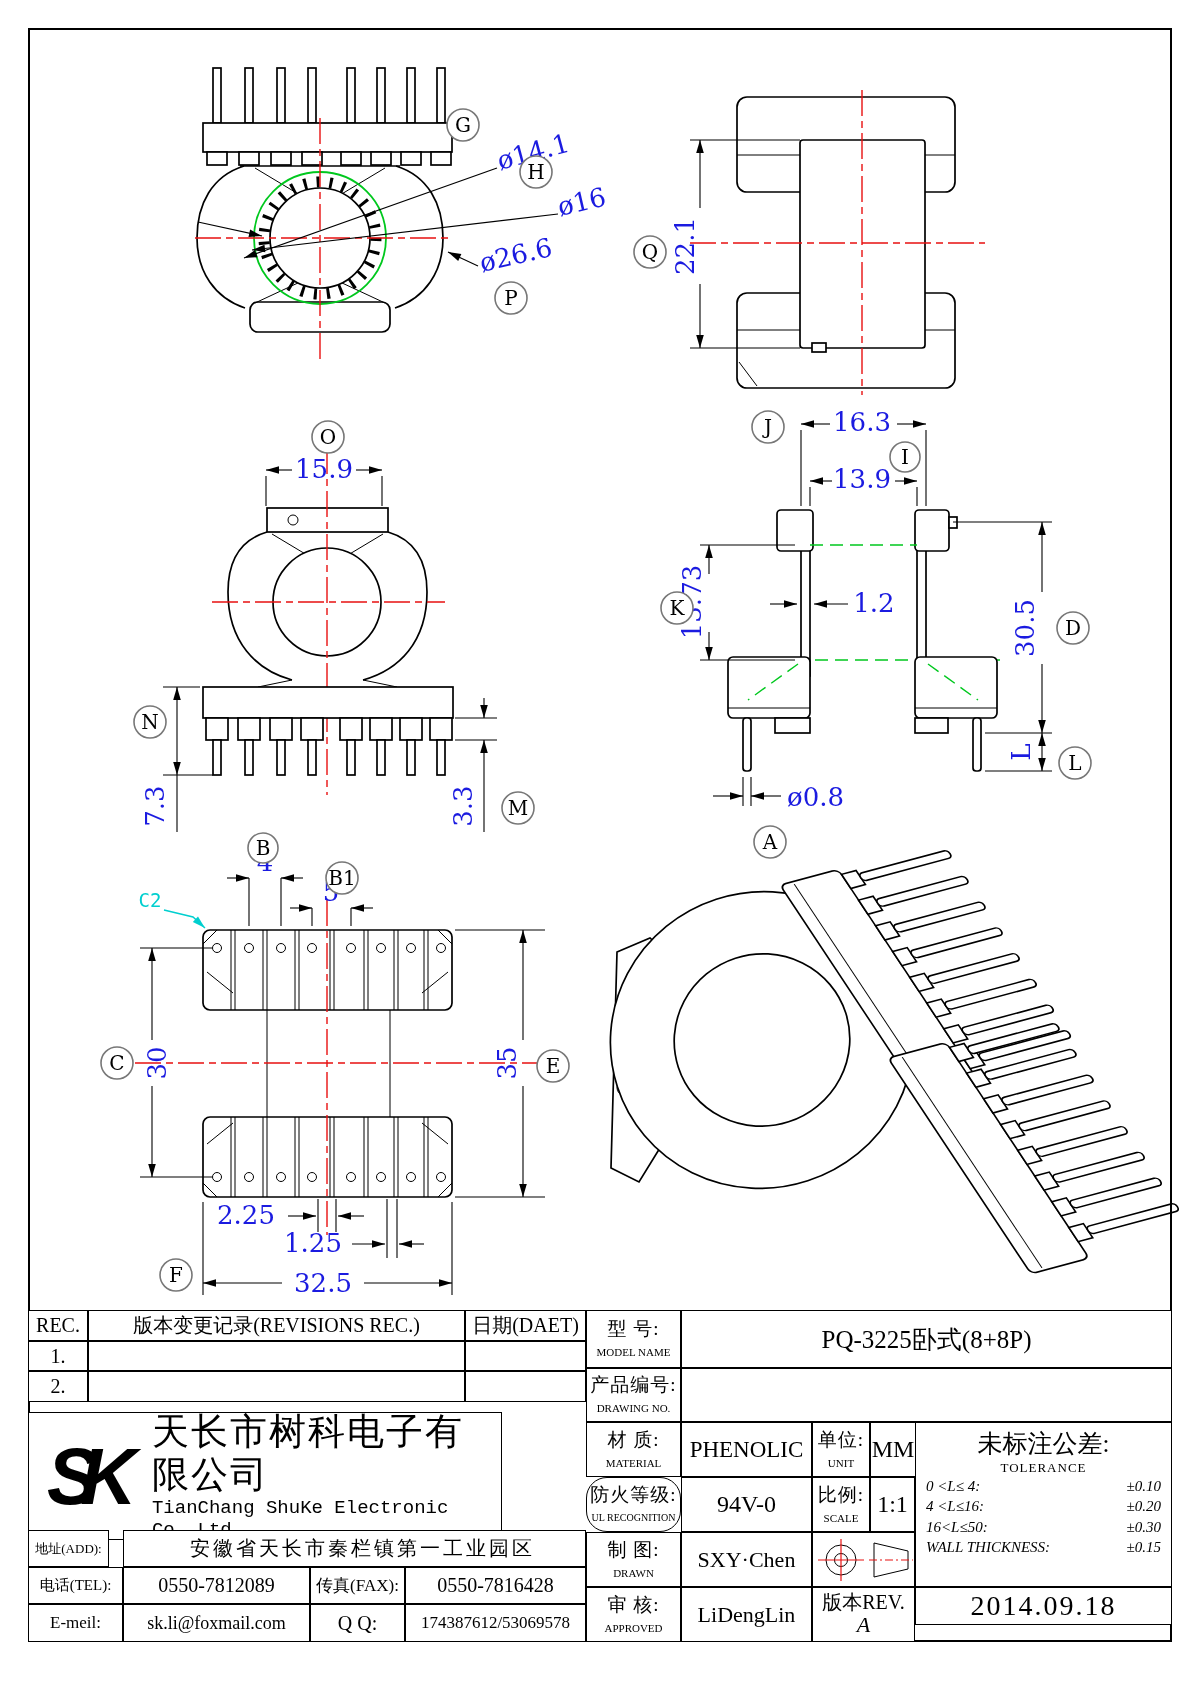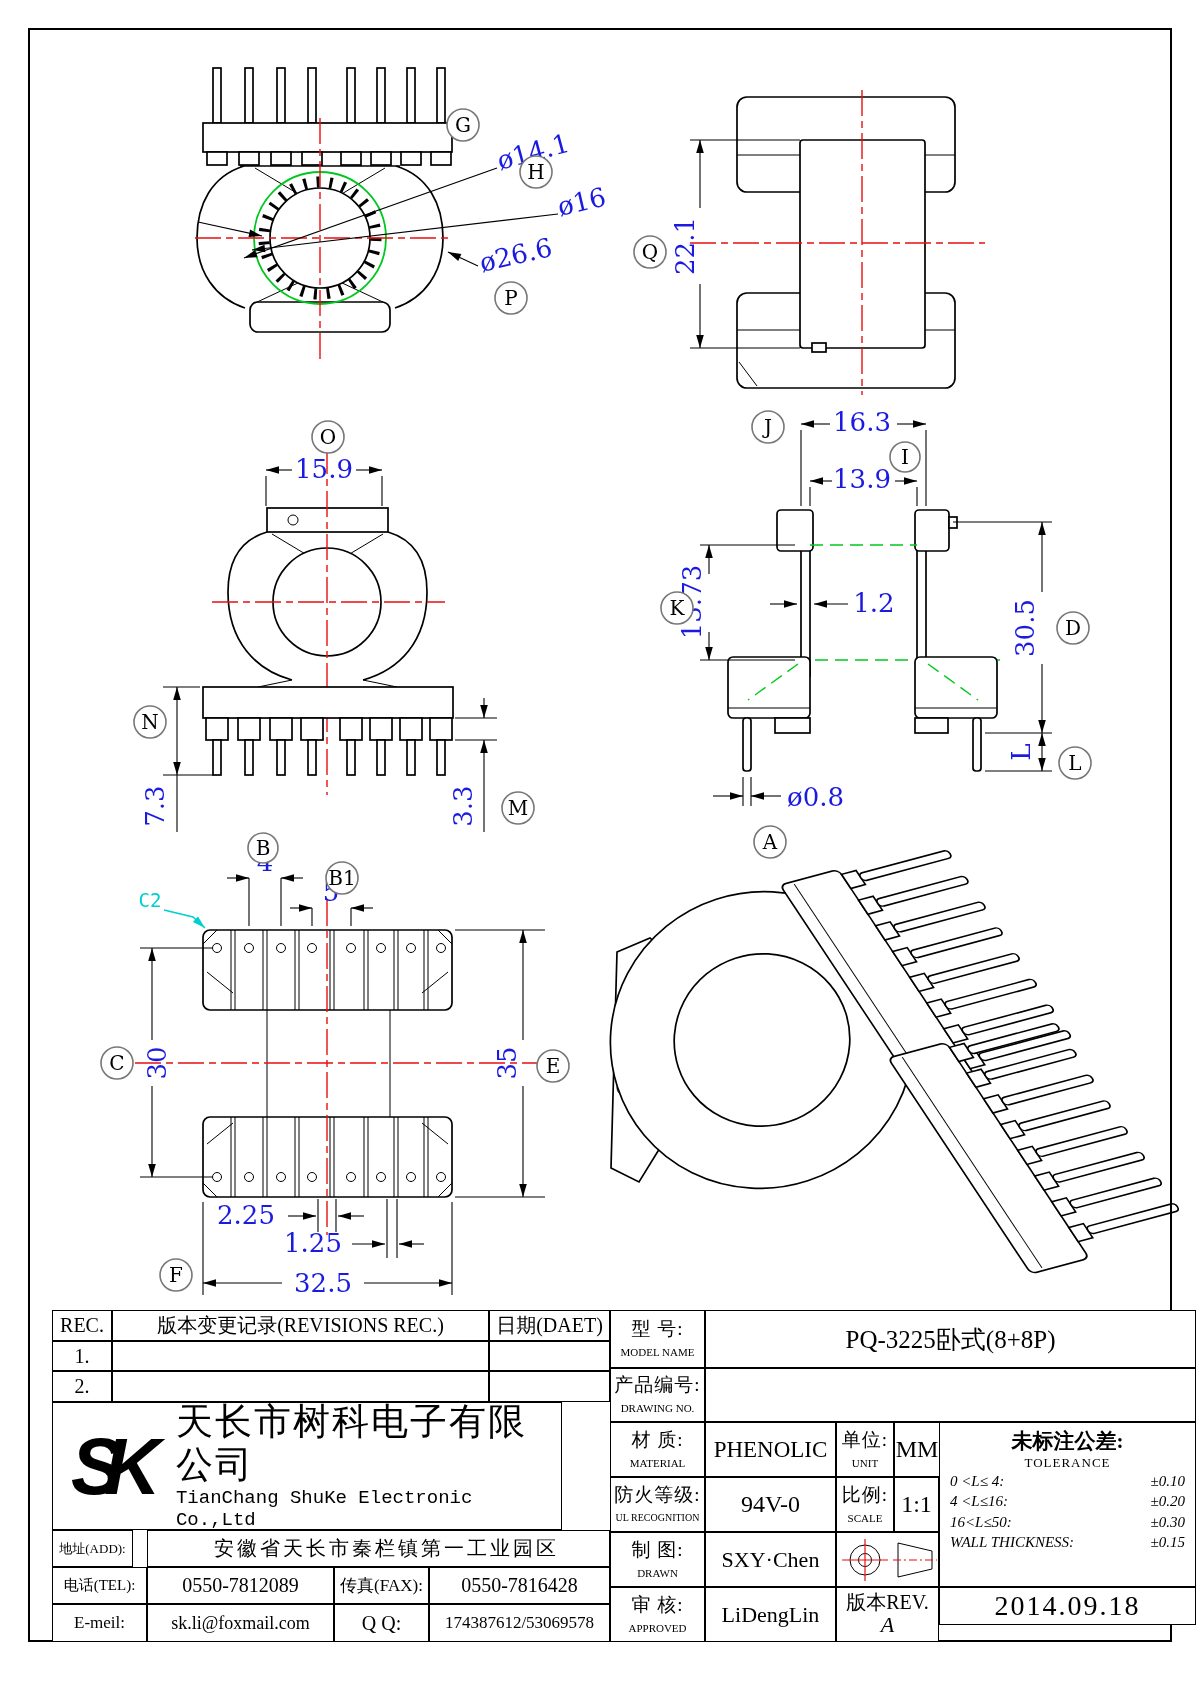--- a/index.html
+++ b/index.html
@@ -15,35 +15,35 @@
   .gn{fill:none;stroke:#00c81e;stroke-width:1.8;}
   .gd{fill:none;stroke:#00c81e;stroke-width:1.4;stroke-dasharray:13 7;}
   .cy{fill:none;stroke:#00cfcf;stroke-width:1.4;}
   .hatch{fill:none;stroke:#000;stroke-width:11;stroke-dasharray:3 10;}
   text.dm{fill:#1b1be0;font:26px "DejaVu Serif","Liberation Serif",serif;}
   text.mid{text-anchor:middle;}
   .blc{fill:#fff;stroke:#777;stroke-width:1.6;}
   text.blt{fill:#000;font:20px "DejaVu Serif",serif;text-anchor:middle;}
   text.cyt{fill:#00cfcf;font:19px "DejaVu Sans Mono","Liberation Mono",monospace;text-anchor:middle;}
   
-  .tb{position:absolute;left:28px;top:1310px;width:1144px;height:332px;margin-left:24px;}
+  .tb{position:absolute;left:28px;top:1310px;width:1144px;height:332px;}
   .cell{position:absolute;border:1px solid #000;box-sizing:border-box;display:flex;
         align-items:center;justify-content:center;font-size:20px;color:#000;background:#fff;overflow:hidden;}
   .lab2{display:flex;flex-direction:column;align-items:center;line-height:1.05;gap:6px;}
   .lab2 .cnl{font-size:19px;letter-spacing:1px;}
   .lab2 .enl{font-size:11px;margin-top:2px;white-space:nowrap;}
   .bigmodel{font-size:25px;}
   .co{display:flex;align-items:center;gap:14px;padding-left:18px;}
   .logo{font-family:"Liberation Sans","DejaVu Sans",sans-serif;font-style:italic;font-weight:900;
         font-size:78px;letter-spacing:-0.24em;line-height:1;transform:scaleY(1.02);padding-right:20px;}
   .conames{display:flex;flex-direction:column;}
   .cn{font-size:37px;letter-spacing:2px;line-height:1.15;}
   .en{font-size:19px;font-family:"Liberation Mono","DejaVu Sans Mono",monospace;}
   .tolcell{flex-direction:column;justify-content:flex-start;padding:4px 10px;font-size:15px;}
-  .tolhead{font-size:21px;font-weight:bold;}
+  .tolhead{font-size:25px;}
   .tolsub{font-size:13px;letter-spacing:1px;}
   .tolrow{display:flex;justify-content:space-between;width:100%;font-style:italic;font-size:15px;line-height:1.35;}
   .revcell{flex-direction:column;line-height:1.1;}
   .reva{font-style:italic;font-size:22px;}
   .datecell{font-size:28px;letter-spacing:2px;}
 </style>
 </head>
 <body>
 
 <div class="sheet">
@@ -414,21 +414,21 @@
     <div class="cell" style="left:0;top:0;width:60px;height:31px;">REC.</div>
     <div class="cell" style="left:60px;top:0;width:377px;height:31px;">版本变更记录(REVISIONS REC.)</div>
     <div class="cell" style="left:437px;top:0;width:121px;height:31px;">日期(DAET)</div>
     <div class="cell" style="left:0;top:31px;width:60px;height:30px;">1.</div>
     <div class="cell" style="left:60px;top:31px;width:377px;height:30px;"></div>
     <div class="cell" style="left:437px;top:31px;width:121px;height:30px;"></div>
     <div class="cell" style="left:0;top:61px;width:60px;height:31px;">2.</div>
     <div class="cell" style="left:60px;top:61px;width:377px;height:31px;"></div>
     <div class="cell" style="left:437px;top:61px;width:121px;height:31px;"></div>
 
-    <div class="cell co" style="left:0;top:92px;width:510px;height:128px;justify-content:flex-start;">
+    <div class="cell co" style="left:0;top:102px;width:474px;height:128px;justify-content:flex-start;">
       <span class="logo">SK</span>
       <span class="conames">
         <span class="cn">天长市树科电子有限公司</span>
         <span class="en">TianChang ShuKe Electronic Co.,Ltd</span>
       </span>
     </div>
     <div class="cell" style="left:0;top:220px;width:81px;height:37px;font-size:13px;">地址(ADD):</div>
     <div class="cell" style="left:95px;top:220px;width:463px;height:37px;letter-spacing:3px;padding-left:16px;">安徽省天长市秦栏镇第一工业园区</div>
     <div class="cell" style="left:0;top:257px;width:95px;height:37px;font-size:15px;">电话(TEL):</div>
     <div class="cell" style="left:95px;top:257px;width:187px;height:37px;">0550-7812089</div>
@@ -480,21 +480,21 @@
         </span>
       <span class="tolrow">
           <span>16&lt;L≤50:</span>
           <span>±0.30</span>
         </span>
       <span class="tolrow">
           <span>WALL THICKNESS:</span>
           <span>±0.15</span>
         </span>
     </div>
-    <div class="cell" style="left:558px;top:167px;width:95px;height:55px;">
+    <div class="cell" style="left:558px;top:167px;width:95px;height:55px;border-radius:21px;">
       <span class="lab2">
           <span class="cnl">防火等级:</span>
           <span class="enl" style="font-size:10px;">UL RECOGNITION</span>
         </span>
     </div>
     <div class="cell" style="left:653px;top:167px;width:131px;height:55px;font-size:24px;">94V-0</div>
     <div class="cell" style="left:784px;top:167px;width:58px;height:55px;">
       <span class="lab2">
           <span class="cnl">比例:</span>
           <span class="enl">SCALE</span>

